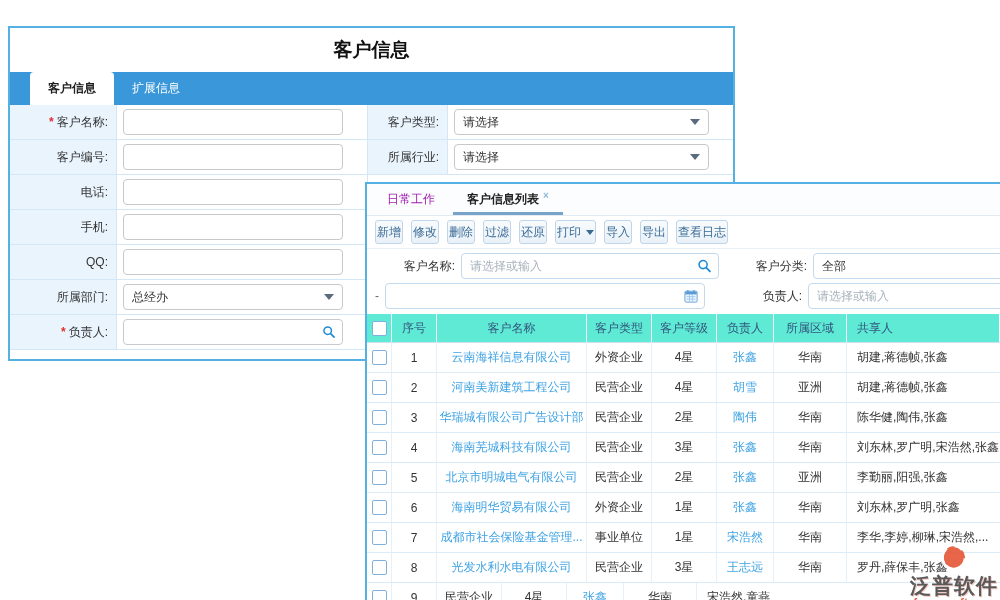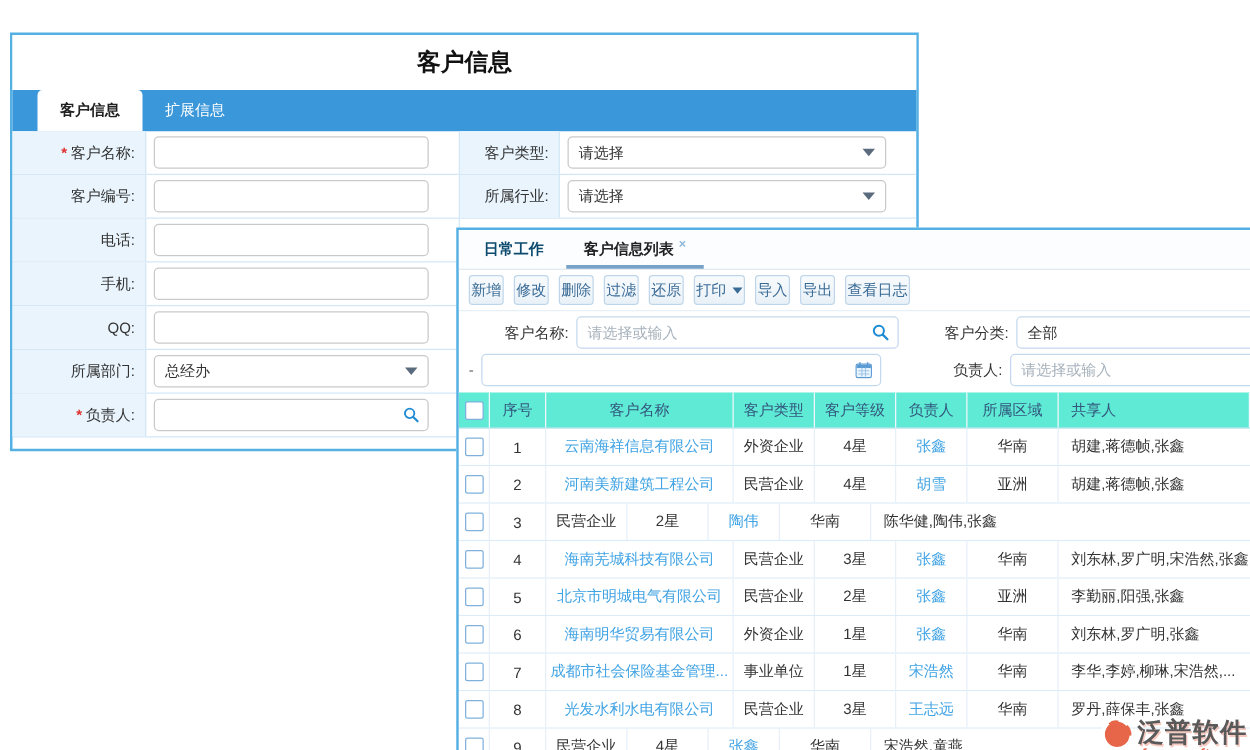--- a/index.html
+++ b/index.html
@@ -34,21 +34,21 @@
        display:flex;align-items:center;padding:0 8px;box-sizing:border-box;cursor:pointer;}
   .sel .val{flex:1;color:#333;}
   .caret{width:0;height:0;border-left:5px solid transparent;border-right:5px solid transparent;
          border-top:6px solid #5a6b7d;}
 
   
   .win2{position:absolute;left:365px;top:166px;width:637px;height:426px;background:#fff;
         border:2px solid #55b0e3;box-sizing:border-box;overflow:hidden;}
   .w2-tabs{height:31px;background:#fbfdfe;border-bottom:1px solid #e2eaf2;display:flex;
            align-items:stretch;padding-left:4px;}
-  .w2-tab{position:relative;display:flex;align-items:center;padding:0 16px;color:#0c4a6e;cursor:pointer;font-weight:bold;}
+  .w2-tab{position:relative;display:flex;align-items:center;padding:0 16px;color:#a21caf;cursor:pointer;}
   .w2-tab.active{color:#222;font-weight:bold;}
   .w2-tab.active::after{content:"";position:absolute;left:2px;right:2px;bottom:0;height:3px;
                         background:#77a3c9;}
   .tab-x{color:#8fb8d8;font-size:10px;margin-left:4px;margin-top:-8px;cursor:pointer;}
   .toolbar{height:32px;display:flex;align-items:center;gap:8px;padding-left:8px;
            border-bottom:1px solid #e8f0f7;}
   .tbtn{height:24px;padding:0 1px;display:flex;align-items:center;gap:5px;
         background:linear-gradient(#f8fbfd,#e9f1f8);border:1px solid #bfd6ea;border-radius:3px;
         color:#3a6b96;font-size:12px;cursor:pointer;font-family:inherit;}
   .tbtn .caret{border-top-color:#3a6b96;border-left-width:4px;border-right-width:4px;border-top-width:5px;}
@@ -78,21 +78,21 @@
   .c4{width:65px;flex:none;}
   .c5{width:57px;flex:none;}
   .c6{width:73px;flex:none;}
   .c7{flex:1;justify-content:flex-start;padding-left:10px;border-right:none;}
   .cb{width:13px;height:13px;border:1px solid #7fb1dc;border-radius:2px;background:#fff;cursor:pointer;}
   .link{color:#40a3e4;cursor:pointer;}
 
   
   .wm{position:absolute;right:2px;bottom:6px;z-index:50;display:flex;flex-direction:column;
       align-items:flex-end;opacity:.93;pointer-events:none;}
-  .wm-top{display:flex;align-items:flex-end;gap:2px;}
+  .wm-top{display:flex;align-items:center;gap:2px;flex-direction:column;}
   .wm-brand{font-size:21px;font-weight:bold;color:#4d4d4d;letter-spacing:1px;
             text-shadow:1px 1px 0 rgba(230,90,60,.35);}
   .wm-url{font-size:12px;color:#e65a3c;margin-top:-4px;margin-right:2px;font-weight:bold;}
 </style>
 </head>
 <body>
 
 <div id="stage">
 
   <div class="win1">
@@ -322,20 +322,21 @@
             <div class="tc c4">4星</div>
             <div class="tc c5 link">胡雪</div>
             <div class="tc c6">亚洲</div>
             <div class="tc c7">胡建,蒋德帧,张鑫</div>
           </div>
           <div class="trow">
             <div class="tc c0">
               <span class="cb"></span>
             </div>
             <div class="tc c1">3</div>
+            <div class="tc c2 link">华瑞城有限公司广告设计部</div>
             <div class="tc c3">民营企业</div>
             <div class="tc c4">2星</div>
             <div class="tc c5 link">陶伟</div>
             <div class="tc c6">华南</div>
             <div class="tc c7">陈华健,陶伟,张鑫</div>
           </div>
           <div class="trow">
             <div class="tc c0">
               <span class="cb"></span>
             </div>

